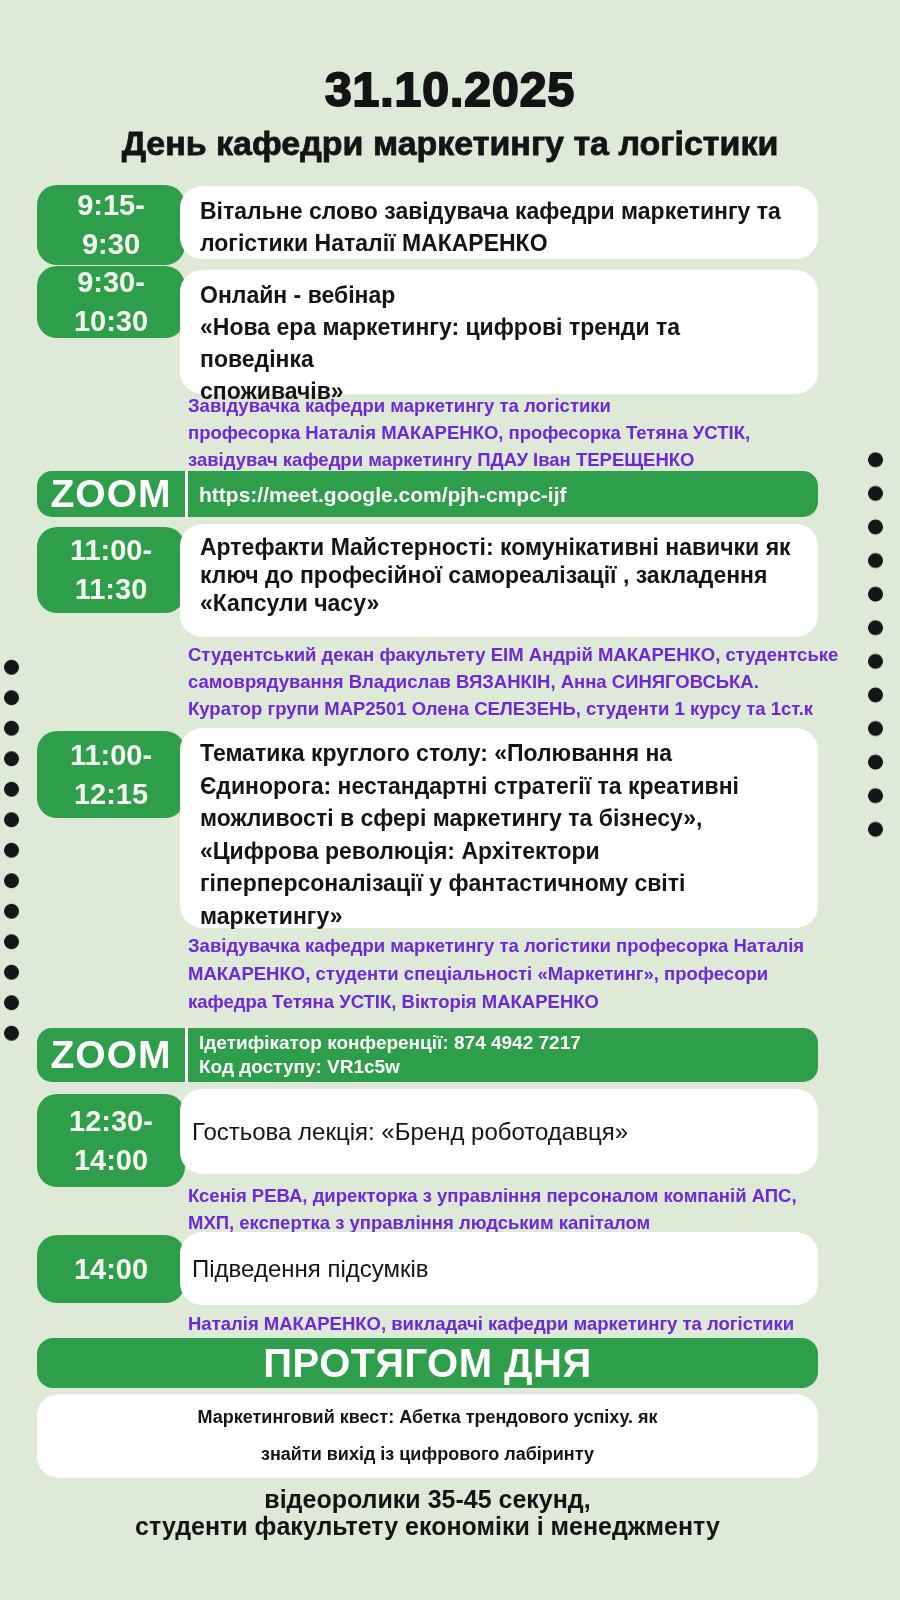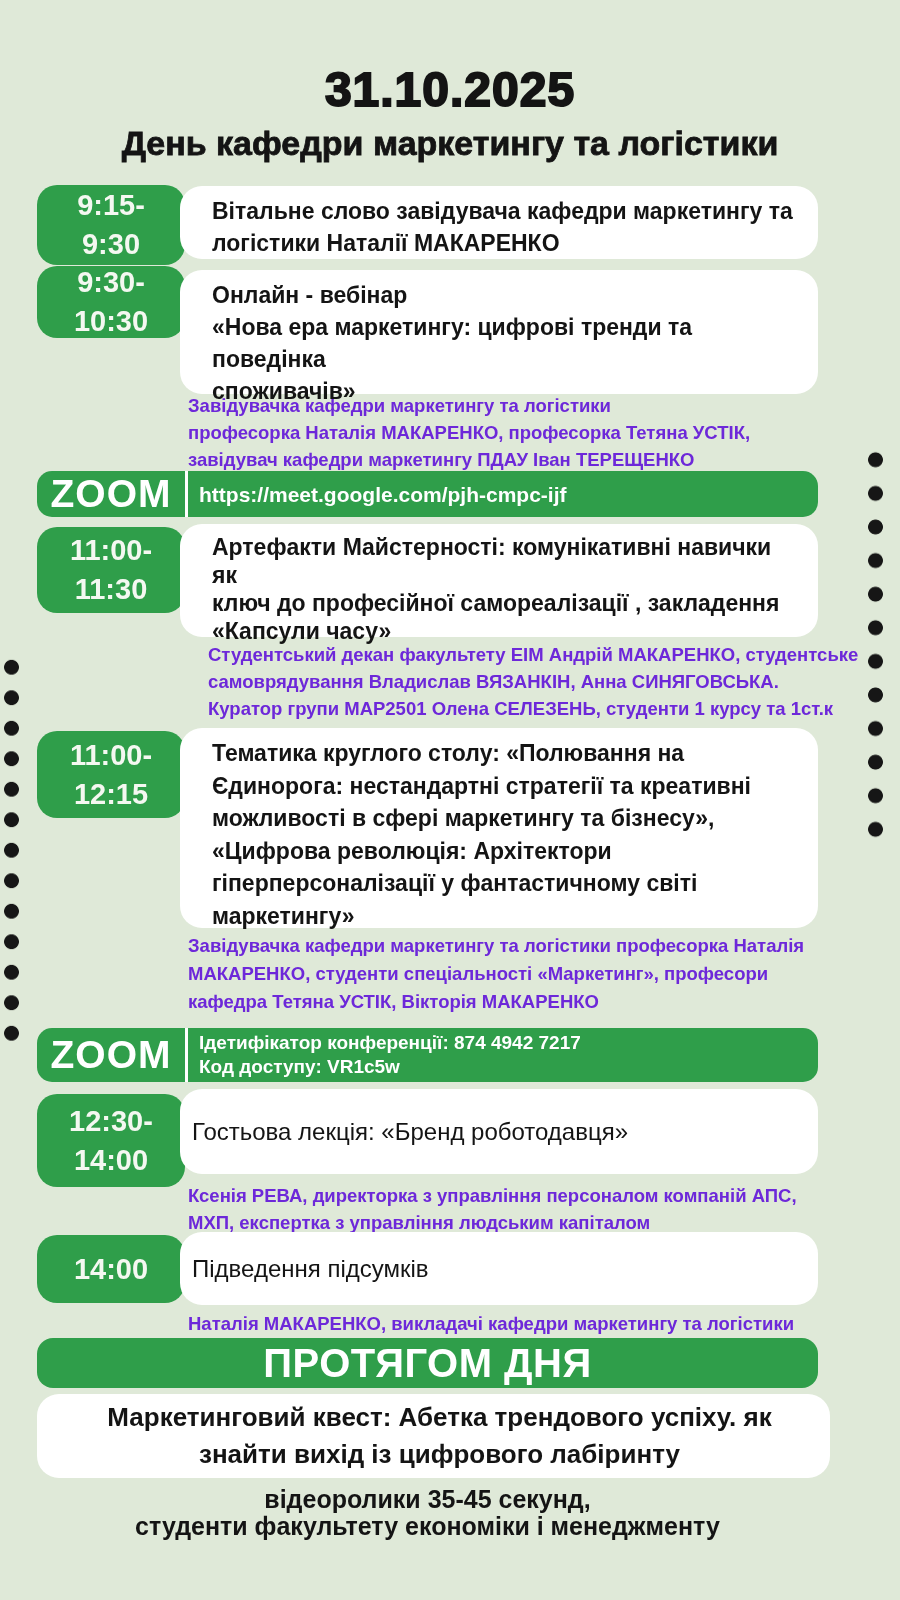--- a/index.html
+++ b/index.html
@@ -4,33 +4,33 @@
 <style>
   html,body{margin:0;padding:0;}
   body{font-family:"Liberation Sans","DejaVu Sans",sans-serif;}
   #poster{position:relative;width:900px;height:1600px;background:#dfe9d8;overflow:hidden;color:#141414;}
   .abs{position:absolute;}
   .title{width:900px;text-align:center;font-size:48px;font-weight:900;letter-spacing:1px;-webkit-text-stroke:2px #141414;}
   .subtitle{width:900px;text-align:center;font-size:34px;font-weight:900;-webkit-text-stroke:0.8px #141414;}
   .badge{background:#2f9e4a;border-radius:20px;color:#f4f8f1;display:flex;align-items:center;justify-content:center;
          text-align:center;font-weight:700;font-size:29px;line-height:39px;white-space:pre-line;z-index:1;}
   .card{background:#ffffff;border-radius:22px;z-index:2;}
-  .card-text{font-weight:700;font-size:23px;line-height:32px;white-space:pre-line;padding:9px 18px 0 32px;}
+  .card-text{font-weight:700;font-size:23px;line-height:32px;white-space:pre-line;padding:9px 18px 0 20px;}
   .card-text-center{font-weight:400;font-size:24px;display:flex;align-items:center;padding-left:12px;height:100%;}
   .speakers{font-weight:700;font-size:18.5px;line-height:27px;white-space:pre-line;color:#6d28d9;}
   .zoombar{background:#2f9e4a;border-radius:15px;color:#ffffff;z-index:1;}
   .zoom-label{position:absolute;left:0;top:0;width:148px;height:100%;display:flex;align-items:center;justify-content:center;
               font-weight:700;font-size:39px;letter-spacing:1px;}
   .zoom-sep{position:absolute;left:148px;top:0;bottom:0;width:3px;background:#ffffff;}
   .zoom-text{position:absolute;left:162px;top:0;height:100%;display:flex;flex-direction:column;justify-content:center;
              font-weight:700;font-size:21px;line-height:25px;}
   .banner{background:#2f9e4a;border-radius:16px;color:#ffffff;display:flex;align-items:center;justify-content:center;
           font-weight:700;font-size:40px;letter-spacing:0.5px;}
   .quest{background:#ffffff;border-radius:22px;display:flex;flex-direction:column;align-items:center;justify-content:center;
-         text-align:center;font-weight:700;font-size:26px;line-height:37px;white-space:pre-line;padding-left:12px;}
+         text-align:center;font-weight:700;font-size:18px;line-height:37px;white-space:pre-line;}
   .notes{width:781px;text-align:center;font-weight:700;font-size:25px;line-height:27px;white-space:pre-line;}
   .dots{background-repeat:repeat-y;}
   .dots-left{background-image:radial-gradient(circle,#161616 7px,transparent 7.8px);background-size:15px 30.5px;}
   .dots-right{background-image:radial-gradient(circle,#161616 7px,transparent 7.8px);background-size:17px 33.6px;}
 </style>
 </head>
 <body>
 
 <div id="poster">
 
@@ -64,21 +64,21 @@
     <div class="zoom-text">https://meet.google.com/pjh-cmpc-ijf</div>
   </div>
 
   <div class="abs badge" style="left:37px;top:527px;width:148px;height:86px;">11:00-
 11:30</div>
   <div class="abs card" style="left:180px;top:524px;width:638px;height:113px;">
     <div class="card-text" style="line-height:28px;">Артефакти Майстерності: комунікативні навички як
 ключ до професійної самореалізації , закладення
 «Капсули часу»</div>
   </div>
-  <div class="abs speakers" style="left:188px;top:641px;width:680px;margin-left:20px;">Студентський декан факультету ЕІМ Андрій МАКАРЕНКО, студентське
+  <div class="abs speakers" style="left:188px;top:641px;width:680px;">Студентський декан факультету ЕІМ Андрій МАКАРЕНКО, студентське
 самоврядування Владислав ВЯЗАНКІН, Анна СИНЯГОВСЬКА.
 Куратор групи МАР2501 Олена СЕЛЕЗЕНЬ, студенти 1 курсу та 1ст.к</div>
 
   <div class="abs badge" style="left:37px;top:731px;width:148px;height:87px;">11:00-
 12:15</div>
   <div class="abs card" style="left:180px;top:728px;width:638px;height:200px;">
     <div class="card-text" style="line-height:32.5px;">Тематика круглого столу: «Полювання на
 Єдинорога: нестандартні стратегії та креативні
 можливості в сфері маркетингу та бізнесу»,
 «Цифрова революція: Архітектори

